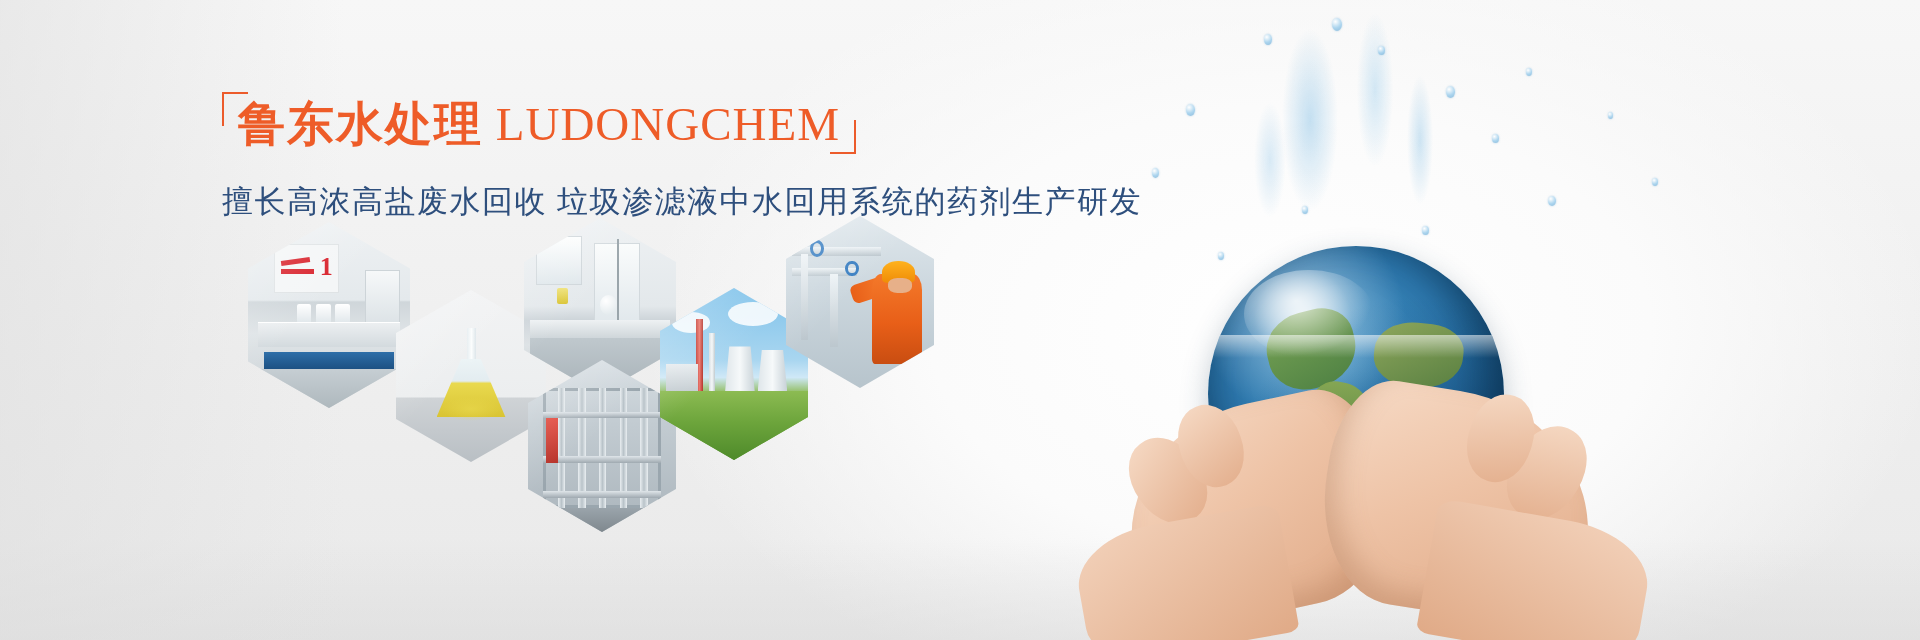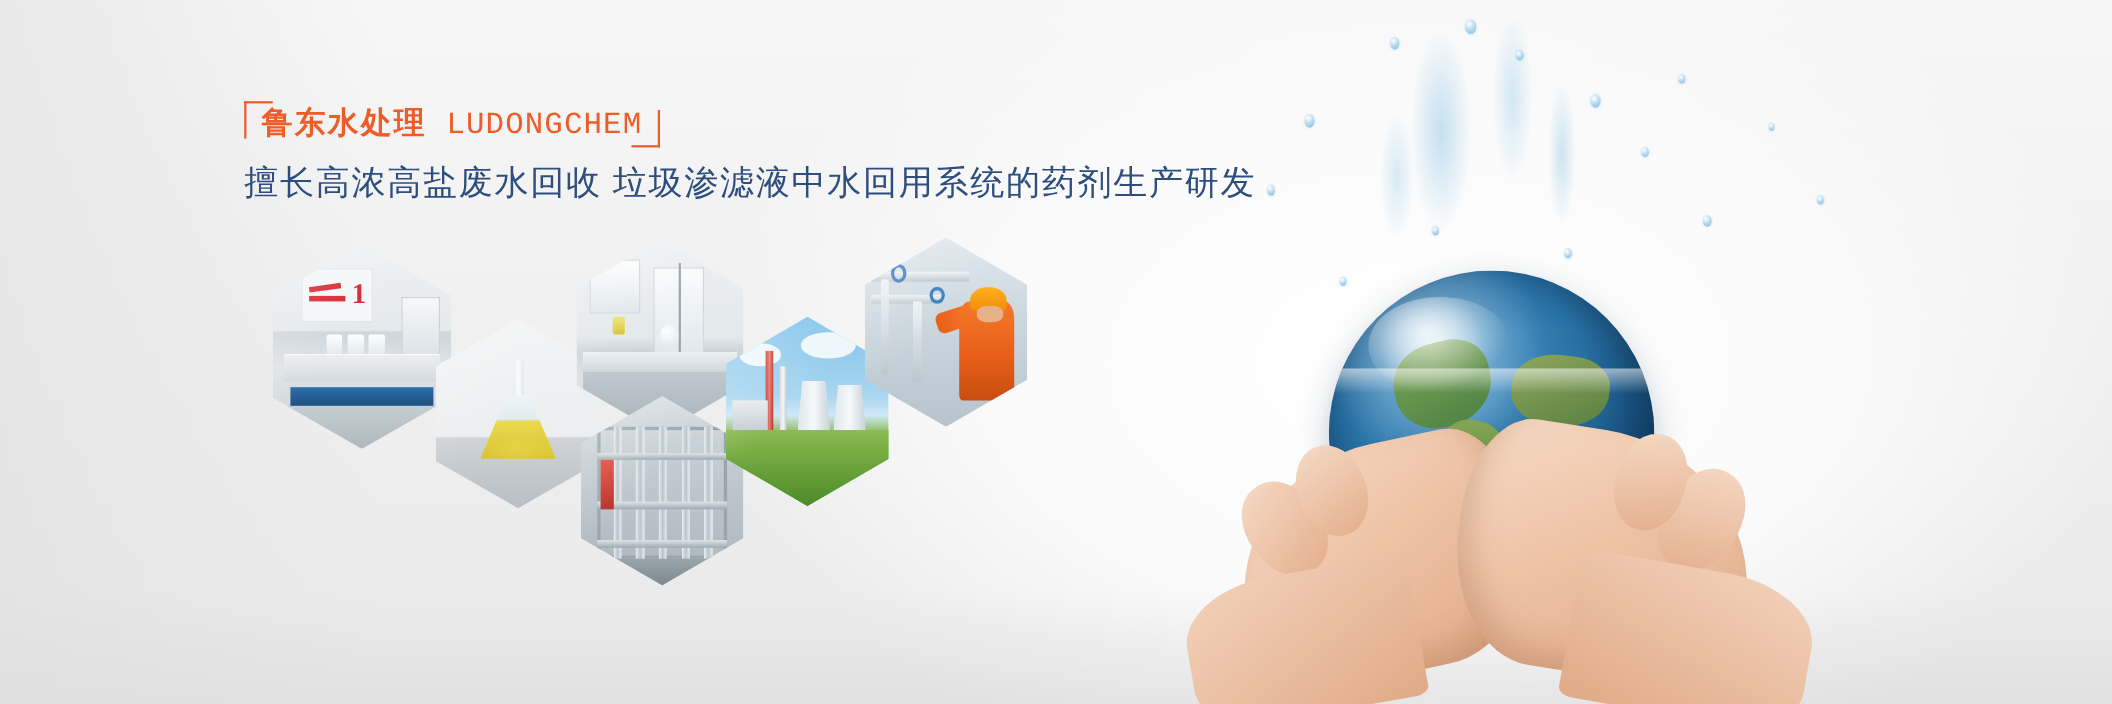--- a/index.html
+++ b/index.html
@@ -30,29 +30,29 @@
   #text-block { position:absolute; left:222px; top:96px; z-index:6; }
 
   .title-wrap { position:relative; display:inline-block; padding:4px 16px 2px 16px; }
   .title-wrap .br {
     position:absolute; width:26px; height:34px; pointer-events:none;
   }
   .title-wrap .br.tl { left:0; top:-4px; border-left:2px solid #ec5b2b; border-top:2px solid #ec5b2b; }
   .title-wrap .br.br2 { right:0; bottom:-3px; border-right:2px solid #ec5b2b; border-bottom:2px solid #ec5b2b; }
 
   #main-title {
-    font-family:Liberation Mono, monospace;
-    font-size:28px; line-height:1.05;
+    font-family:Liberation Serif, serif;
+    font-size:47px; line-height:1.05;
     color:#ee5c28; letter-spacing:1px; white-space:nowrap;
     font-weight:400;
   }
   #main-title .cn { font-weight:700; letter-spacing:2px; }
 
   #sub-title {
-    margin-top:16px;
+    margin-top:32px;
     font-family:"Liberation Sans", sans-serif;
     font-size:31px; line-height:1.2; letter-spacing:1.5px;
     color:#2e4f7d; white-space:nowrap; font-weight:400;
   }
 
   
   #hex-cluster { position:absolute; left:0; top:0; width:1000px; height:640px; z-index:5; }
   .hex {
     position:absolute;
     clip-path:polygon(50% 0%,100% 25%,100% 75%,50% 100%,0% 75%,0% 25%);

